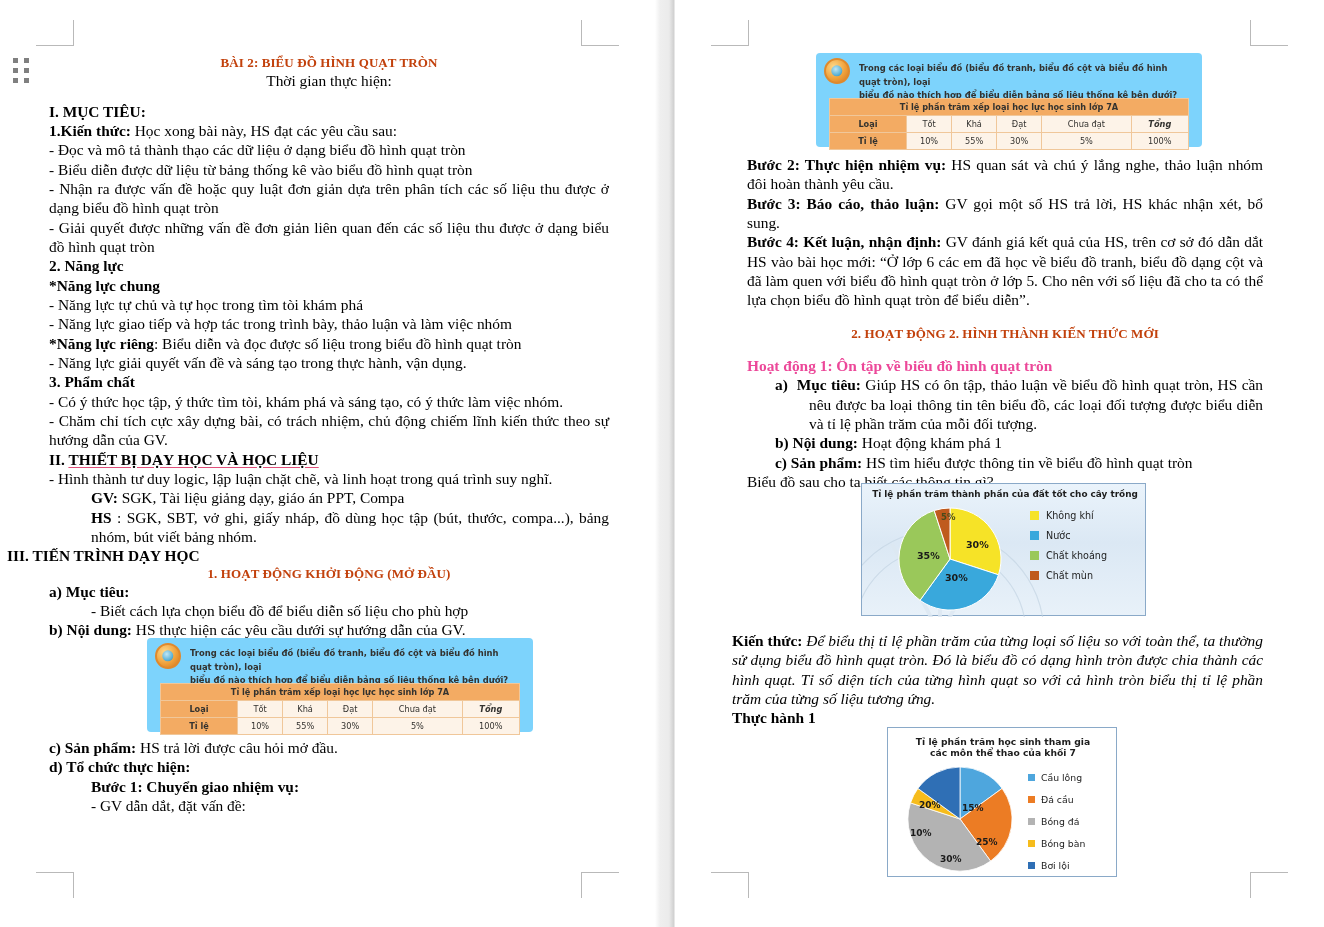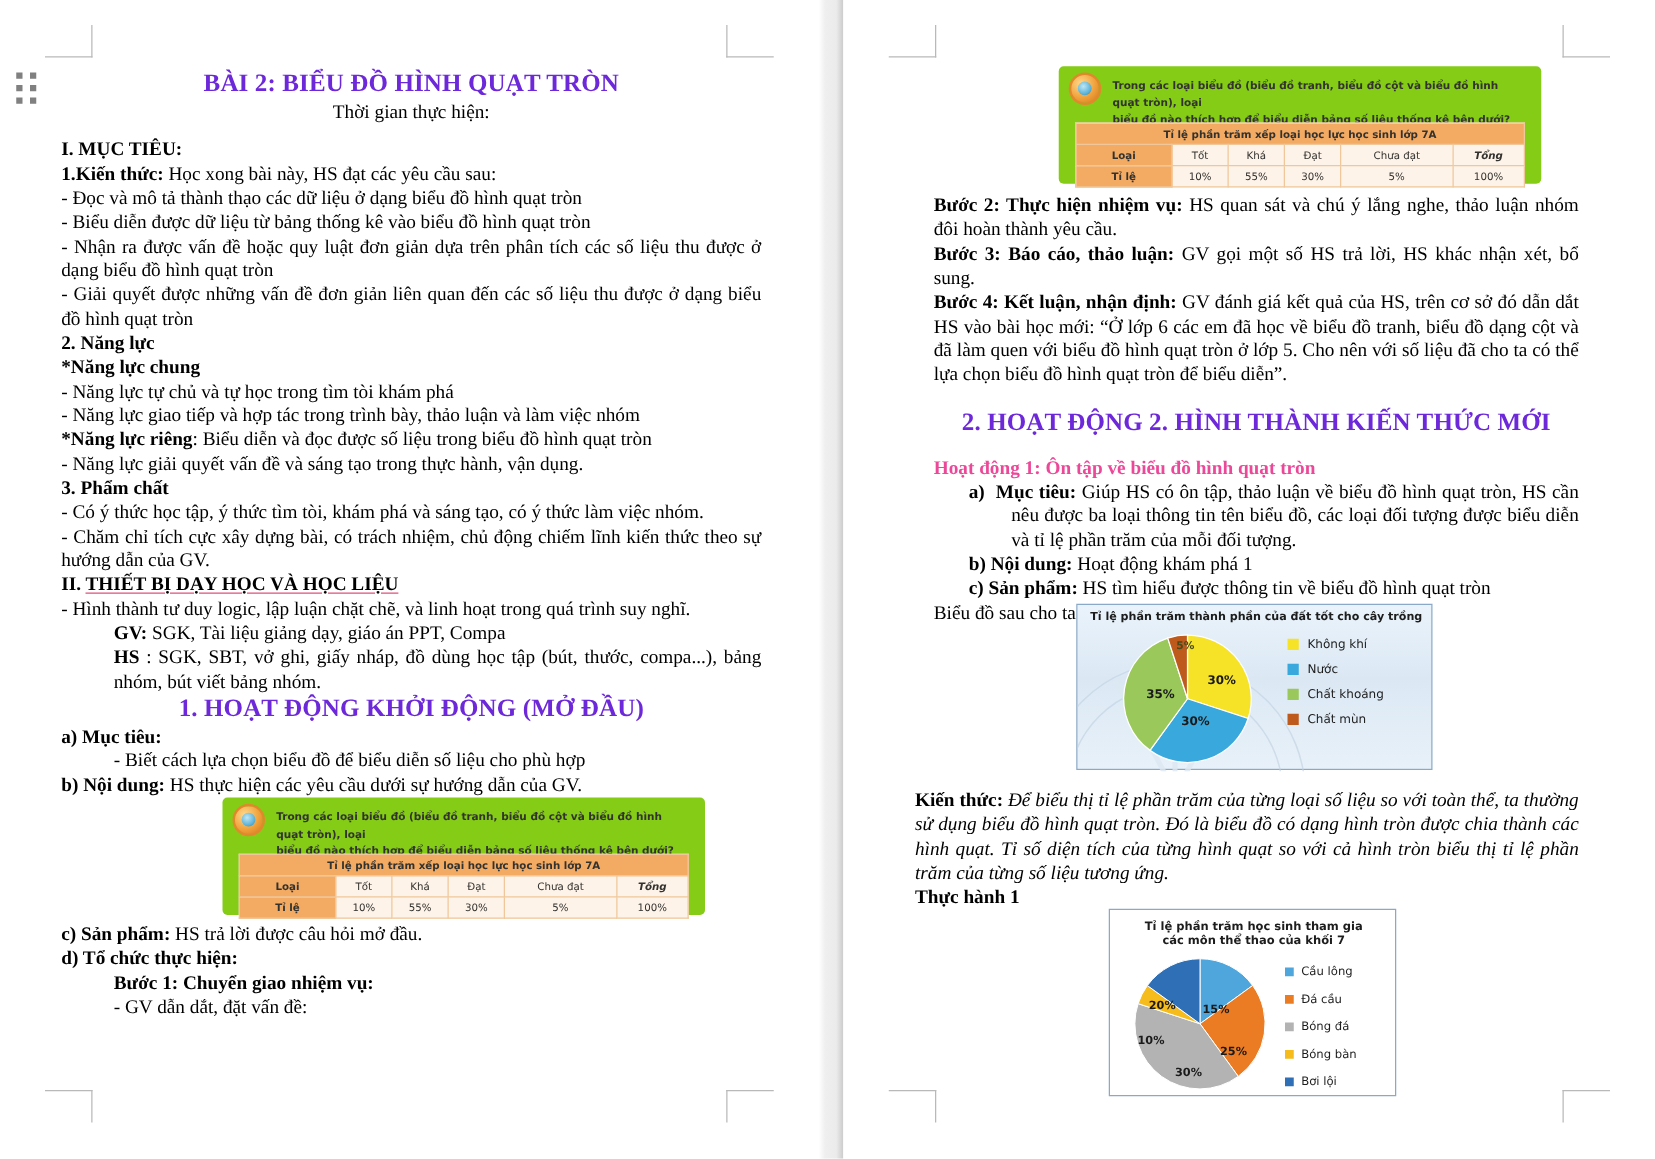--- a/index.html
+++ b/index.html
@@ -28,30 +28,30 @@
 
   
   #drag-handle{position:absolute;left:13px;top:58px;width:16px;height:26px;}
   #drag-handle span{position:absolute;width:5px;height:5px;background:#808080;}
 
   .body-text{
     font-size:15.4px;line-height:1.255;color:#000;
   }
   .b{font-weight:bold;}
   .i{font-style:italic;}
-  .red-head{color:#6d28d9;font-weight:bold;text-align:center;font-size:20px;letter-spacing:.1px;}
+  .red-head{color:#c2410c;font-weight:bold;text-align:center;font-size:13px;letter-spacing:.1px;}
   .blue-head{color:#ec4899;font-weight:bold;font-size:15.4px;}
   .ul-red{text-decoration:underline;text-decoration-color:#e0507a;text-underline-offset:2px;}
   .ctr{text-align:center;}
   .just{text-align:justify;}
   .indent1{padding-left:42px;}
 
   
-  .sgk-box{background:#84cc16;border-radius:4px;position:relative;
-      font-family:"DejaVu Sans", sans-serif;margin-left:31px;}
+  .sgk-box{background:#7dd3fc;border-radius:4px;position:relative;
+      font-family:"DejaVu Sans", sans-serif;}
   .sgk-ico{position:absolute;border-radius:50%;
       background:radial-gradient(circle at 35% 32%,#ffd98a 0%,#f0a23c 55%,#d2761c 100%);
       border:2px solid #e0892c;box-sizing:border-box;}
   .sgk-ico::after{content:"";position:absolute;left:50%;top:50%;transform:translate(-50%,-50%);
       width:52%;height:52%;border-radius:50%;
       background:radial-gradient(circle at 40% 35%,#bfe6f5 0%,#5fb4d8 60%,#2d7fa8 100%);}
   .sgk-q{color:#33322f;font-weight:600;}
   table.sgk{border-collapse:collapse;width:100%;font-family:"DejaVu Sans",sans-serif;
       background:#fdf3e8;}
   table.sgk td,table.sgk th{border:1px solid #f0c79a;text-align:center;color:#33322f;}
@@ -120,20 +120,21 @@
     <div><span class="b">*Năng lực riêng</span><span>:  Biểu diễn và đọc được số liệu trong biểu đồ hình quạt tròn</span></div>
     <div>- Năng lực giải quyết vấn đề và sáng tạo trong thực hành, vận dụng.</div>
     <div class="b">3. Phẩm chất</div>
     <div>- Có ý thức học tập, ý thức tìm tòi, khám phá và sáng tạo, có ý thức làm việc nhóm.</div>
     <div class="just">- Chăm chỉ tích cực xây dựng bài, có trách nhiệm, chủ động chiếm lĩnh kiến thức theo sự hướng dẫn của GV.</div>
     <div><span class="b">II. </span><span class="b ul-red">THIẾT BỊ DẠY HỌC VÀ HỌC LIỆU</span></div>
 
     <div>- Hình thành tư duy logic, lập luận chặt chẽ, và linh hoạt trong quá trình suy nghĩ.</div>
     <div class="indent1"><span class="b">GV:</span><span>  SGK, Tài liệu giảng dạy, giáo án PPT, Compa</span></div>
     <div class="just" style="padding-left:42px;text-indent:0"><span class="b">HS</span><span> :  SGK, SBT, vở ghi, giấy nháp, đồ dùng học tập (bút, thước, compa...), bảng nhóm, bút viết bảng nhóm.</span></div>
+    <div class="b" style="margin-left:-42px">III. TIẾN TRÌNH DẠY HỌC</div>
 
     <div class="red-head">1. HOẠT ĐỘNG KHỞI ĐỘNG (MỞ ĐẦU)</div>
 
     <div class="b">a) Mục tiêu:</div>
     <div class="indent1">- Biết cách lựa chọn biểu đồ để biểu diễn số liệu cho phù hợp</div>
     <div><span class="b">b) Nội dung:</span><span> HS thực hiện các yêu cầu dưới sự hướng dẫn của GV.</span></div>
   </div>
 
   <div class="sgk-box" id="sgk-box-left" style="position:absolute;left:147px;top:638px;width:386px;height:94px;">
     <div class="sgk-ico" style="left:8px;top:5px;width:26px;height:26px;"></div>

